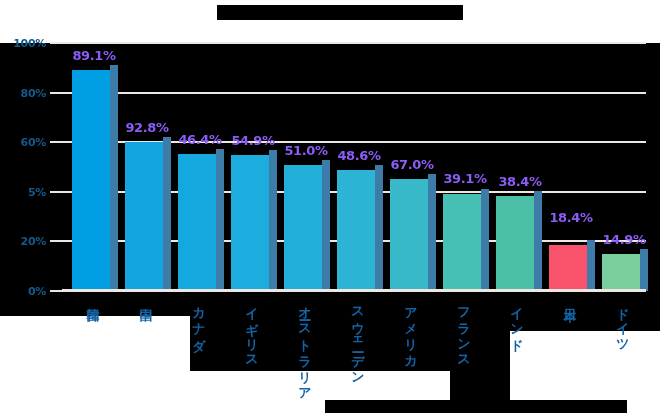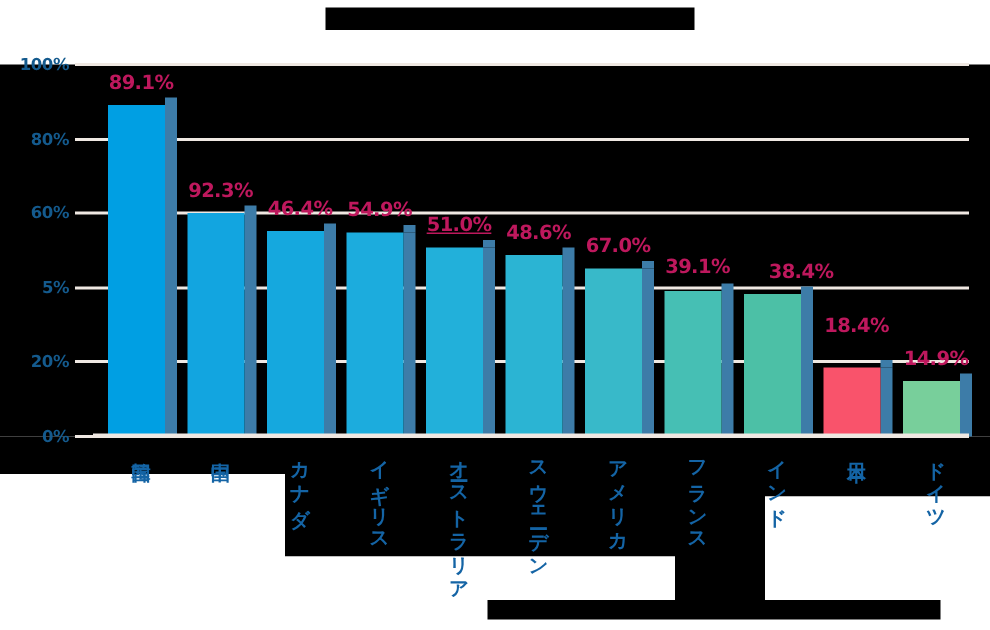--- a/index.html
+++ b/index.html
@@ -46,21 +46,21 @@
   }
 
   
   .bar-group{position:absolute;bottom:0;}
   .bar-face{position:absolute;left:0;bottom:0;width:38px;}
   .bar-side{position:absolute;left:38px;bottom:0;width:8px;background:#3d7ca8;}
   .bar-top{position:absolute;left:38px;width:8px;height:5px;background:#3d7ca8;}
 
   .bar-value{
     position:absolute;left:50%;transform:translateX(-50%);
-    color:#be185d;font-size:13px;font-weight:bold;white-space:nowrap;
+    color:#8b5cf6;font-size:13px;font-weight:bold;white-space:nowrap;
     letter-spacing:-0.4px;
   }
 
   
   .xlabel{
     position:absolute;top:298px;
     writing-mode:vertical-rl;text-orientation:upright;
     color:#1464a5;font-size:13px;font-weight:bold;
     line-height:1.0;letter-spacing:1px;white-space:nowrap;
     transform:translateX(-50%);
@@ -158,28 +158,28 @@
           <div class="bar-top" style="bottom: 45.632px; background: rgb(61, 124, 168);"></div>
           <div class="bar-face" style="height: 45.632px; background: rgb(249, 83, 107);"></div>
         </div>
         <div class="bar-group" style="left: 540px; width: 46px; height: 41.952px;">
           <div class="bar-side" style="height: 36.952px; background: rgb(61, 124, 168);"></div>
           <div class="bar-top" style="bottom: 36.952px; background: rgb(61, 124, 168);"></div>
           <div class="bar-face" style="height: 36.952px; background: rgb(120, 207, 155);"></div>
         </div>
       </div>
   <div class="bar-value" style="left: 32px; top: 5.032px; transform: translateX(-50%); position: absolute;">89.1%</div>
-      <div class="bar-value" style="left: 85px; top: 77.2px; transform: translateX(-50%); position: absolute;">92.3%</div>
+      <div class="bar-value" style="left: 85px; top: 77.2px; transform: translateX(-50%); position: absolute;">92.8%</div>
       <div class="bar-value" style="left: 138px; top: 88.608px; transform: translateX(-50%); position: absolute;">46.4%</div>
       <div class="bar-value" style="left: 191px; top: 89.848px; transform: translateX(-50%); position: absolute;">54.9%</div>
-      <div class="bar-value" style="left: 244px; top: 99.52px; transform: translateX(-50%); position: absolute; text-decoration: underline;">51.0%</div>
+      <div class="bar-value" style="left: 244px; top: 99.52px; transform: translateX(-50%); position: absolute;">51.0%</div>
       <div class="bar-value" style="left: 297px; top: 105.472px; transform: translateX(-50%); position: absolute; text-align: right;">48.6%</div>
       <div class="bar-value" style="left: 350px; top: 114.4px; transform: translateX(-50%); position: absolute;">67.0%</div>
       <div class="bar-value" style="left: 403px; top: 128px; transform: translateX(-50%); position: absolute;">39.1%</div>
-      <div class="bar-value" style="left: 472px; top: 130.768px; transform: translateX(-50%); position: absolute;">38.4%</div>
+      <div class="bar-value" style="left: 458px; top: 130.768px; transform: translateX(-50%); position: absolute;">38.4%</div>
       <div class="bar-value" style="left: 509px; top: 167px; transform: translateX(-50%); position: absolute;">18.4%</div>
       <div class="bar-value" style="left: 562px; top: 189.048px; transform: translateX(-50%); position: absolute;">14.9%</div>
       <div class="axis-base"></div>
     </div>
 
   <div id="xlabels">
       <div class="xlabel" style="left: 93px;">韓国</div>
       <div class="xlabel" style="left: 146px;">中国</div>
       <div class="xlabel" style="left: 199px;">カナダ</div>
       <div class="xlabel" style="left: 252px;">イギリス</div>

